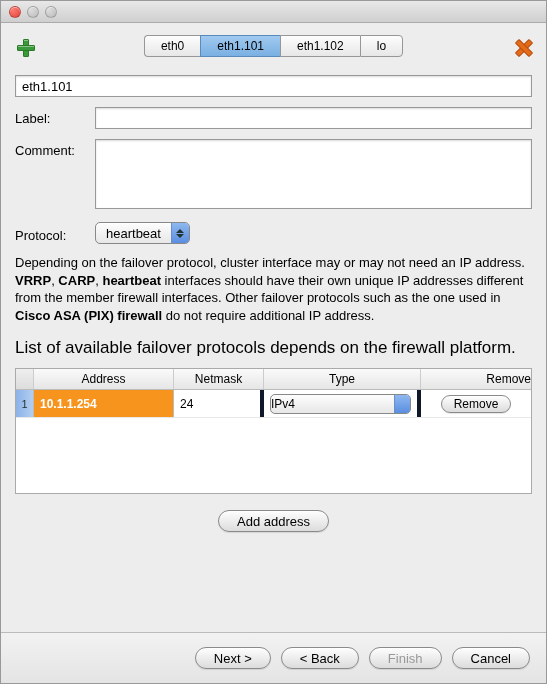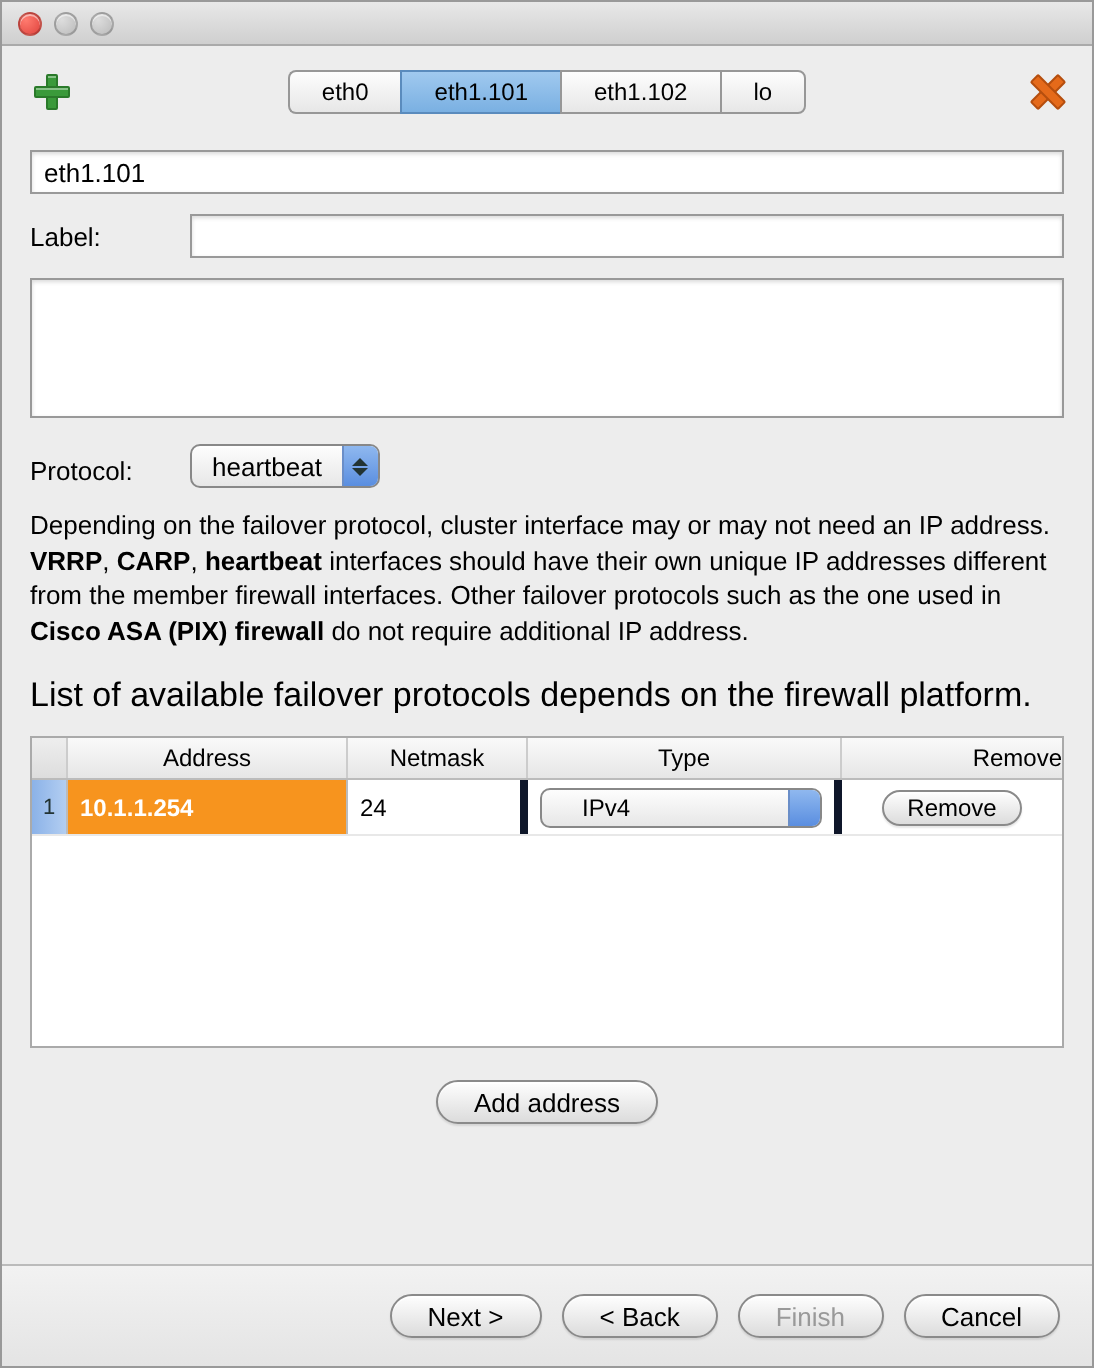--- a/index.html
+++ b/index.html
@@ -32,21 +32,21 @@
   }
   .tl-red { background: radial-gradient(circle at 30% 30%, #ff7b6f, #e0443e); }
   .tl-gray { background: radial-gradient(circle at 30% 30%, #ddd, #bbb); }
   .content {
     flex: 1;
     padding: 12px 14px 8px 14px;
     display: flex; flex-direction: column;
   }
   
   .tabrow {
-    display: flex; align-items: flex-start;
+    display: flex; align-items: flex-end;
     margin-bottom: 18px;
   }
   .icon-btn {
     width: 20px; height: 20px;
     display: flex; align-items: center; justify-content: center;
     cursor: pointer;
   }
   .plus-icon {
     width: 16px; height: 16px; position: relative;
   }
@@ -149,21 +149,21 @@
   .info-text b { font-weight: bold; }
   .sub-text {
     font-size: 17px;
     margin-bottom: 10px;
   }
 
   
   .table-box {
     border: 1px solid #aaa;
     background: #fff;
-    height: 156px;
+    height: 126px;
     overflow: hidden;
   }
   .thead {
     display: flex; background: linear-gradient(to bottom, #fafafa, #e6e6e6);
     border-bottom: 1px solid #bbb;
     font-size: 12px;
   }
   .th {
     text-align: center; padding: 3px 0;
     border-right: 1px solid #ccc;
@@ -197,21 +197,21 @@
     border-right: 1px solid #bbb;
   }
   .td.col-type { justify-content: center; }
   .td.col-remove { justify-content: center; }
 
   .type-select {
     width: 100%; display: flex; align-items: center; justify-content: space-between;
     height: 20px;
     background: linear-gradient(to bottom, #fdfdfd, #e7e7e7);
     border: 1px solid #888; border-radius: 5px;
-    padding-left: 20px; font-size: 12px; cursor: pointer;
+    padding-left: 0; font-size: 12px; cursor: pointer;
   }
   .type-select .cap {
     width: 16px; height: 100%;
     background: linear-gradient(to bottom, #8fb8ef, #5a8ee0);
     border-left: 1px solid #6a8ec8;
     border-radius: 0 4px 4px 0;
     display: flex; flex-direction: column; align-items:center; justify-content:center; gap:1px;
   }
 
   .pill-btn {
@@ -278,20 +278,21 @@
       </div>
 
       <div class="form-row">
         <div class="form-label">Label:</div>
         <div class="form-field">
           <input class="text-input" type="text" value="" style="">
         </div>
       </div>
 
       <div class="form-row">
+        <div class="form-label">Comment:</div>
         <div class="form-field">
           <textarea class="textarea" style=""></textarea>
         </div>
       </div>
 
       <div class="form-row" style="align-items:center;">
         <div class="form-label">Protocol:</div>
         <div class="form-field">
           <div class="aqua-select">
             <span>heartbeat</span>

